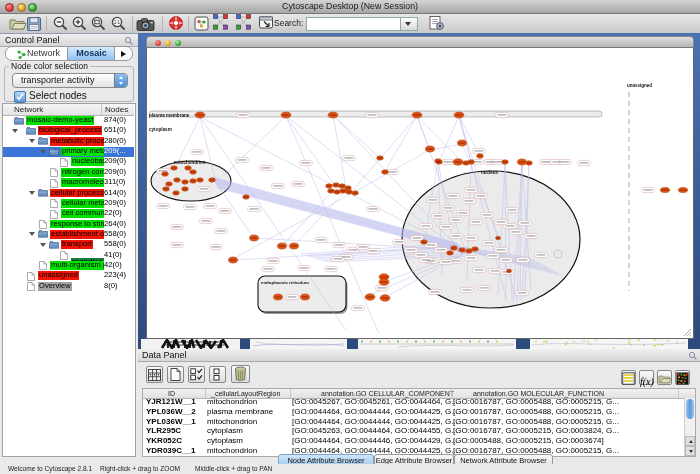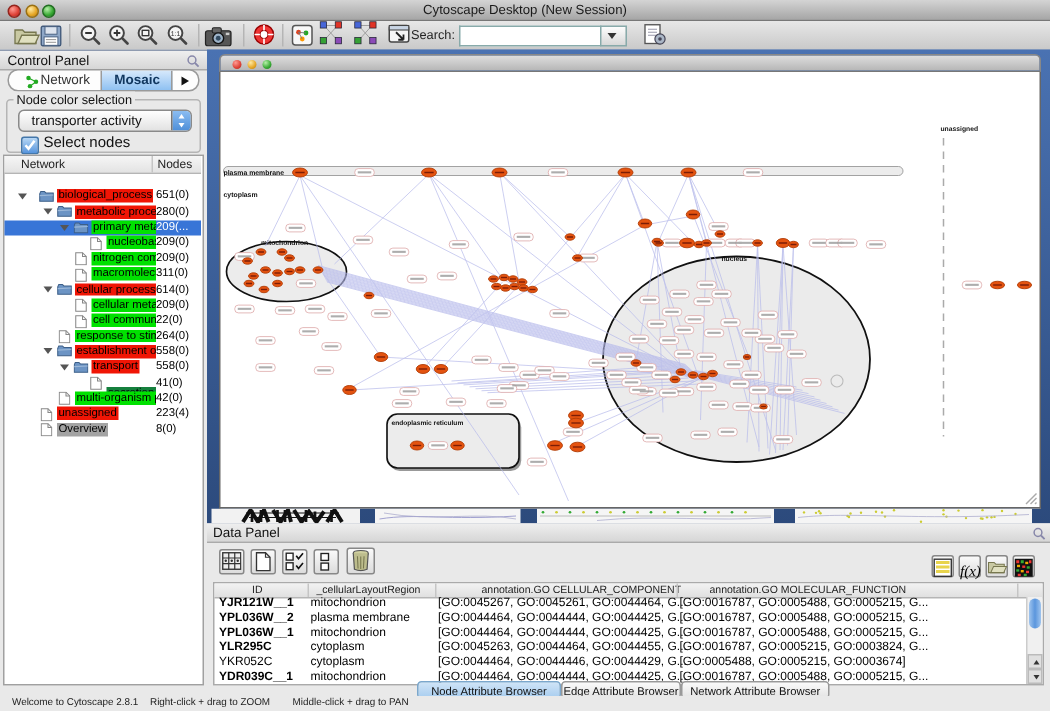--- a/index.html
+++ b/index.html
@@ -152,20 +152,30 @@
   </div>
   <div class="abs" style="left:29px;top:56px;font-size:10px;color:#111">Select nodes</div>
 
   <div class="abs" style="left:2px;top:69px;width:132px;height:352px;background:#fff;border:1px solid #a0a0a0">
     <div class="abs" style="left:0;top:0;width:131px;height:10.5px;background:linear-gradient(#f6f6f6,#e3e3e3);border-bottom:1px solid #b5b5b5">
       <span class="abs" style="left:11px;top:1px;font-size:8px;color:#222">Network</span>
       <span class="abs" style="left:102px;top:1px;font-size:8px;color:#222">Nodes</span>
       <div class="abs" style="left:98px;top:0;width:1px;height:10.5px;background:#c5c5c5"></div>
     </div>
     <div class="abs" style="left:0;top:0;width:131px;height:352px">
+        <div style="position:absolute;left:0;top:11.5px;width:131px;height:10.35px;background:transparent">
+          <div style="position:absolute;left:11px;top:1px;width:10px;height:8px">
+            <svg width="10" height="8" style="display:block">
+              <path d="M0.5 2.2 L0.5 7.2 L9.5 7.2 L9.5 1.6 L4.6 1.6 L3.6 0.6 L1.2 0.6 Z" fill="#6c94c4" stroke="#3c5f88" stroke-width="0.7"></path>
+              <path d="M0.5 3.4 L9.5 3.0" stroke="#9cb8d8" stroke-width="0.8"></path>
+            </svg>
+          </div>
+          <div style="position:absolute;left:23px;top:0.6px;height:8.9px;line-height:8.9px;background:#00e100;color:#000;font-size:7.6px;padding:0 1px;white-space:nowrap;max-width:76px;overflow:hidden">mosaic-demo-yeast</div>
+          <div style="position:absolute;left:101px;top:0.6px;height:8.9px;line-height:8.9px;color:#000;font-size:7.6px">874(0)</div>
+        </div>
         <div style="position:absolute;left:0;top:21.9px;width:131px;height:10.35px;background:transparent">
           <div style="position:absolute;left:9px;top:3.2px;width:0;height:0;border-left:3.4px solid transparent;border-right:3.4px solid transparent;border-top:4.4px solid #555"></div>
           <div style="position:absolute;left:23px;top:1px;width:10px;height:8px">
             <svg width="10" height="8" style="display:block">
               <path d="M0.5 2.2 L0.5 7.2 L9.5 7.2 L9.5 1.6 L4.6 1.6 L3.6 0.6 L1.2 0.6 Z" fill="#6c94c4" stroke="#3c5f88" stroke-width="0.7"></path>
               <path d="M0.5 3.4 L9.5 3.0" stroke="#9cb8d8" stroke-width="0.8"></path>
             </svg>
           </div>
           <div style="position:absolute;left:35px;top:0.6px;height:8.9px;line-height:8.9px;background:#f01505;color:#000;font-size:7.6px;padding:0 1px;white-space:nowrap;max-width:64px;overflow:hidden">biological_process</div>
           <div style="position:absolute;left:101px;top:0.6px;height:8.9px;line-height:8.9px;color:#000;font-size:7.6px">651(0)</div>
@@ -923,21 +933,21 @@
 <span style="position:absolute;left:149px">[GO:0044464, GO:0044444, GO:0044425, G...</span>
 <span style="position:absolute;left:310px">[GO:0016787, GO:0005488, GO:0005215, G...</span>
   </div>
 <div style="position:absolute;left:143px;top:426.4px;width:540px;height:9.8px;font-size:8px;line-height:9.8px;white-space:nowrap">
 <span style="position:absolute;left:3px;font-weight:bold">YLR295C</span>
 <span style="position:absolute;left:64px">cytoplasm</span>
 <span style="position:absolute;left:149px">[GO:0045263, GO:0044464, GO:0044455, G...</span>
 <span style="position:absolute;left:310px">[GO:0016787, GO:0005215, GO:0003824, G...</span>
   </div>
 <div style="position:absolute;left:143px;top:436.2px;width:540px;height:9.8px;font-size:8px;line-height:9.8px;white-space:nowrap">
-<span style="position:absolute;left:3px;font-weight:normal">YKR052C</span>
+<span style="position:absolute;left:3px;font-weight:bold">YKR052C</span>
 <span style="position:absolute;left:64px">cytoplasm</span>
 <span style="position:absolute;left:149px">[GO:0044464, GO:0044446, GO:0044429, G...</span>
 <span style="position:absolute;left:310px">[GO:0005488, GO:0005215, GO:0003674]</span>
   </div>
 <div style="position:absolute;left:143px;top:446.0px;width:540px;height:9.8px;font-size:8px;line-height:9.8px;white-space:nowrap">
 <span style="position:absolute;left:3px;font-weight:bold">YDR039C__1</span>
 <span style="position:absolute;left:64px">mitochondrion</span>
 <span style="position:absolute;left:149px">[GO:0044464, GO:0044444, GO:0044425, G...</span>
 <span style="position:absolute;left:310px">[GO:0016787, GO:0005488, GO:0005215, G...</span>
   </div>

